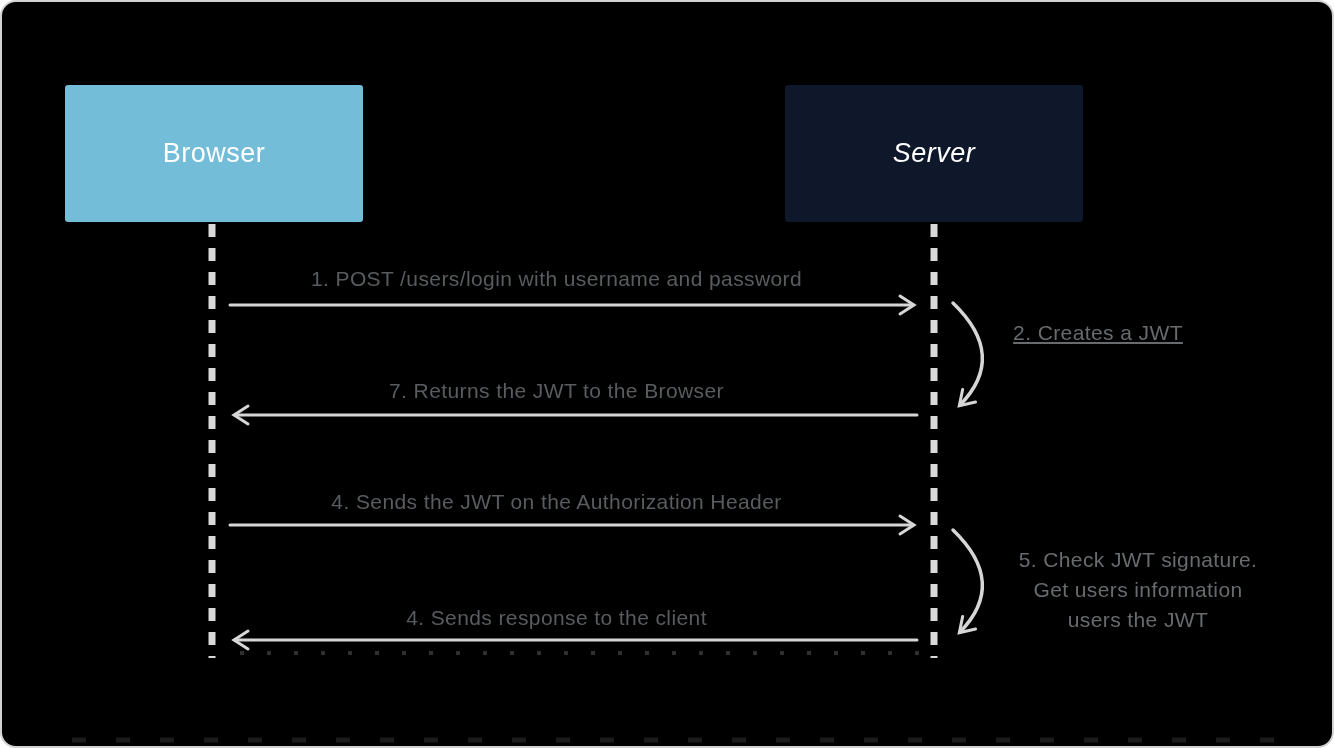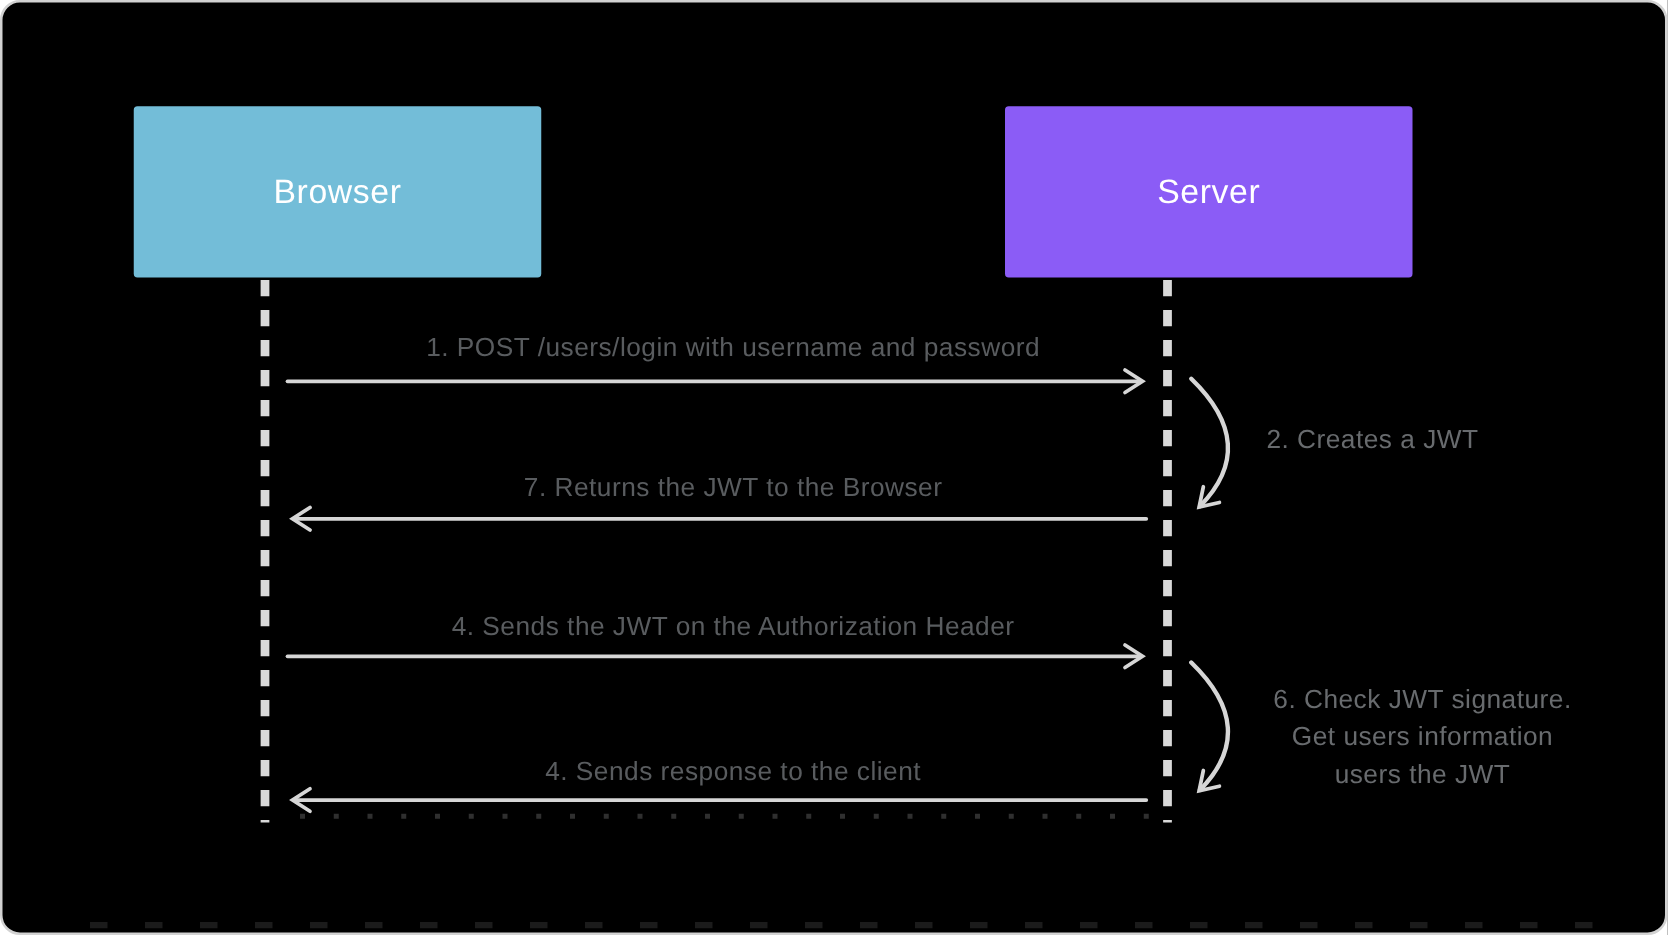--- a/index.html
+++ b/index.html
@@ -14,47 +14,46 @@
     height: 748px;
     background: #000000;
     border: 2px solid #d2d2d2;
     border-radius: 16px;
     box-sizing: border-box;
     overflow: hidden;
   }
   .actor-box {
     position: absolute;
     top: 83px;
-    width: 326px;
+    width: 298px;
     height: 137px;
     border-radius: 3px;
     display: flex;
     align-items: center;
     justify-content: center;
-    margin-left: 42px;
   }
   .actor-box .actor-label {
     color: #ffffff;
     font-size: 27px;
     font-weight: 400;
     letter-spacing: 0.5px;
   }
   #actor-browser { left: 63px;  background: #73bdd8; }
-  #actor-server  { left: 760px; background: #8b5cf6; }
+  #actor-server  { left: 783px; background: #0f172a; font-style: italic; }
 
   svg.overlay {
     position: absolute;
     left: 0; top: 0;
     width: 1334px;
     height: 748px;
   }
 
   .msg-label {
     position: absolute;
-    left: 241px;
+    left: 211px;
     width: 687px;
     text-align: center;
     color: #595c5f;
     font-size: 21px;
     letter-spacing: 0.4px;
     white-space: nowrap;
   }
   #msg-1 { top: 265px; }
   #msg-3 { top: 377px; }
   #msg-4 { top: 488px; }
@@ -62,21 +61,21 @@
 
   .note {
     position: absolute;
     text-align: center;
     color: #686b6e;
     font-size: 21px;
     letter-spacing: 0.4px;
     line-height: 32px;
     white-space: nowrap;
   }
-  #note-2 { left: 985px;  top: 334px; width: 222px; }
+  #note-2 { left: 985px;  top: 315px; width: 222px; text-decoration: underline; }
   #note-5 { left: 1000px; top: 543px; width: 272px; line-height: 30px; }
   .note span { display: block; }
 </style>
 </head>
 <body>
 
 <div class="canvas">
 
   <div class="actor-box" id="actor-browser">
     <span class="actor-label">Browser</span>
@@ -109,18 +108,18 @@
 
   <div class="msg-label" id="msg-1">1. POST /users/login with username and password</div>
   <div class="msg-label" id="msg-3">7. Returns the JWT to the Browser</div>
   <div class="msg-label" id="msg-4">4. Sends the JWT on the Authorization Header</div>
   <div class="msg-label" id="msg-6">4. Sends response to the client</div>
 
   <div class="note" id="note-2">
     <span>2. Creates a JWT</span>
   </div>
   <div class="note" id="note-5">
-    <span>6. Check JWT signature.</span>
+    <span>5. Check JWT signature.</span>
     <span>Get users information</span>
     <span>users the JWT</span>
   </div>
 
 </div>
 
 </body></html>

